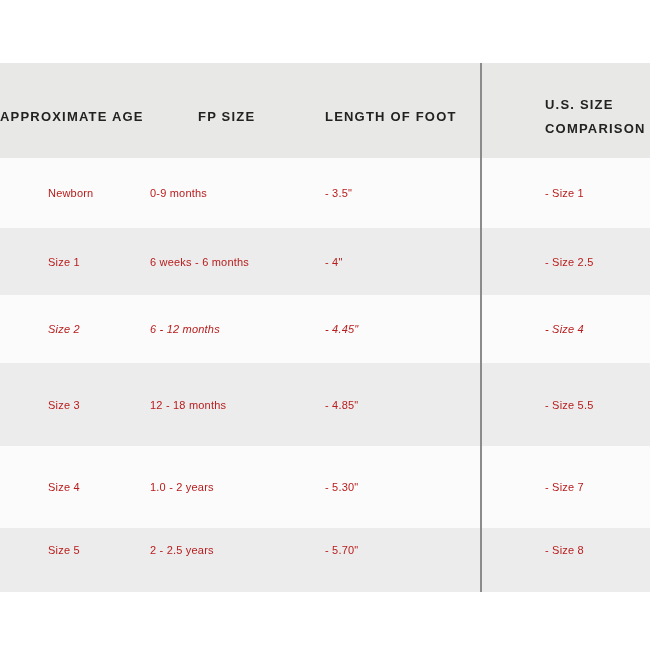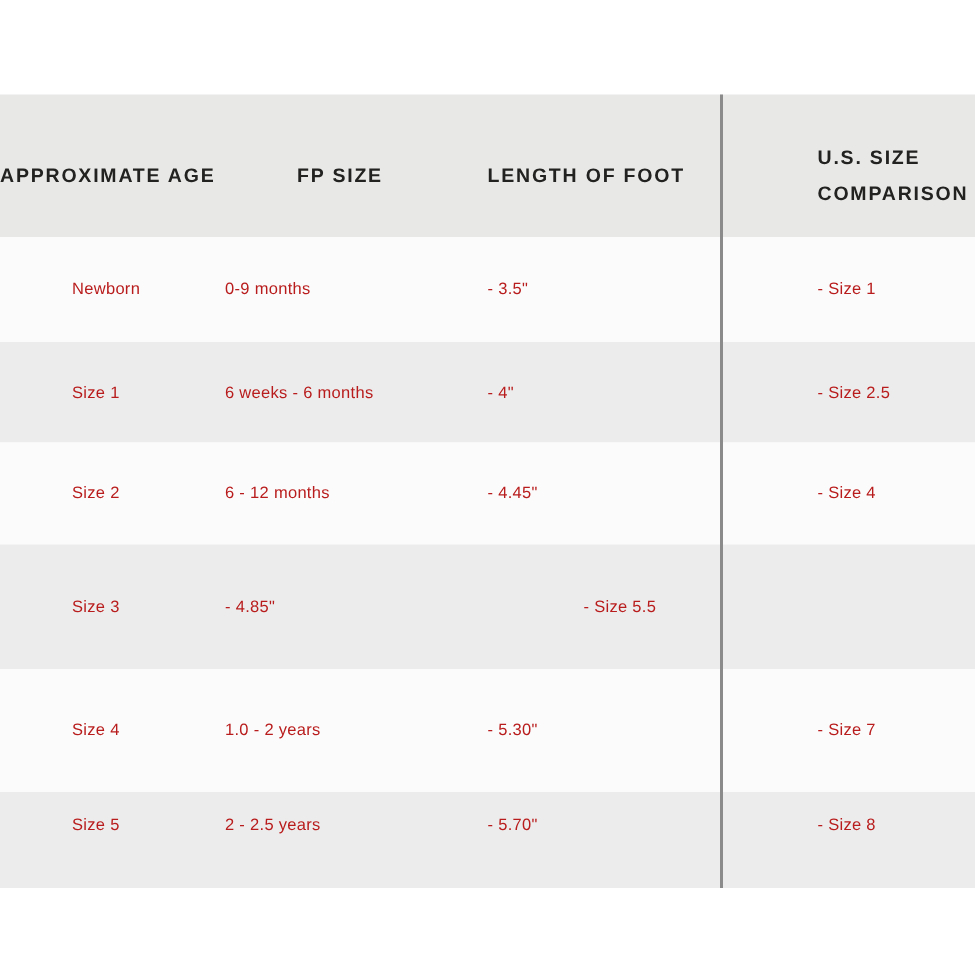--- a/index.html
+++ b/index.html
@@ -39,21 +39,21 @@
     color: #222221;
     line-height: 24px;
   }
   .row .cell {
     font-size: 11px;
     color: #b91c1c;
     letter-spacing: 0.2px;
   }
   .r1 { height: 70px; background: #fbfbfb; }
   .r2 { height: 67px; background: #ececec; }
-  .r3 { height: 68px; background: #fbfbfb; }
+  .r3 { height: 68px; background: #fbfbfb; font-style: italic; }
   .r4 { height: 83px; background: #ececec; }
   .r5 { height: 82px; background: #fbfbfb; }
   .r6 { height: 64px; background: #ececec; padding-bottom: 20px; }
   .divider {
     position: absolute;
     top: 0;
     bottom: 0;
     left: 480px;
     width: 2px;
     background: #8b8b8b;
@@ -88,20 +88,21 @@
 
     <div class="row r3">
       <div class="cell c1">Size 2</div>
       <div class="cell c2">6 - 12 months</div>
       <div class="cell c3">- 4.45"</div>
       <div class="cell c4">- Size 4</div>
     </div>
 
     <div class="row r4">
       <div class="cell c1">Size 3</div>
+      <div class="cell c2">12 - 18 months</div>
       <div class="cell c3">- 4.85"</div>
       <div class="cell c4">- Size 5.5</div>
     </div>
 
     <div class="row r5">
       <div class="cell c1">Size 4</div>
       <div class="cell c2">1.0 - 2 years</div>
       <div class="cell c3">- 5.30"</div>
       <div class="cell c4">- Size 7</div>
     </div>

